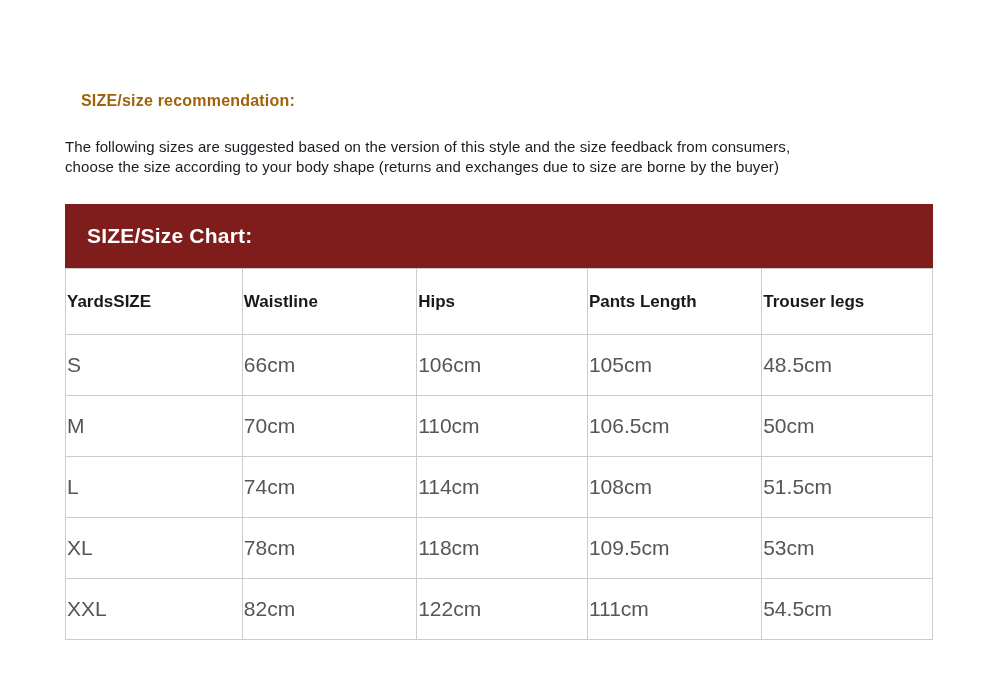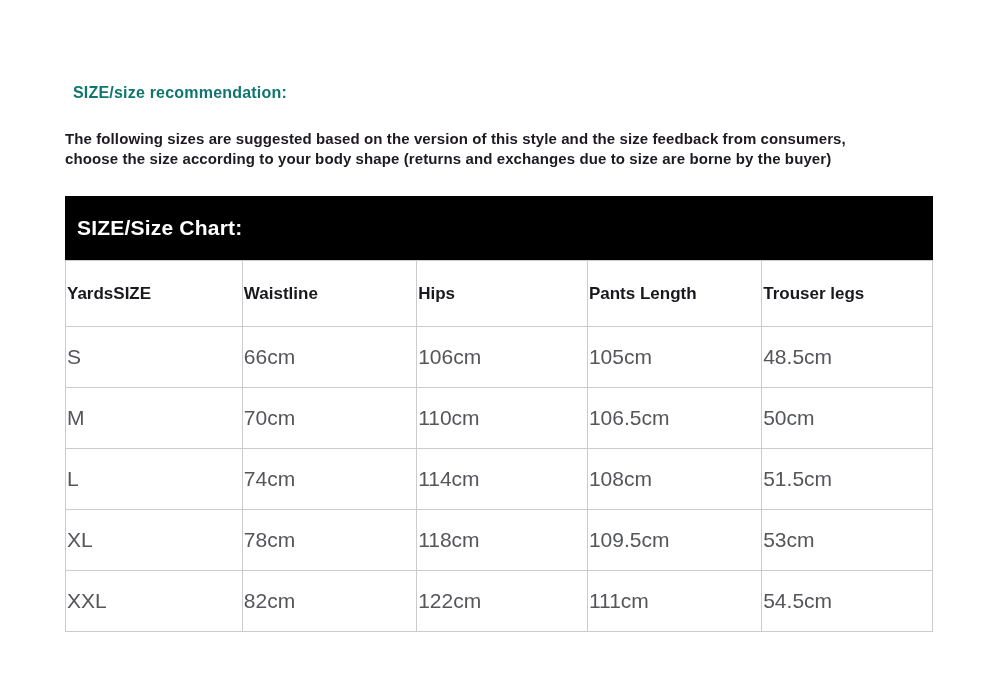--- a/index.html
+++ b/index.html
@@ -12,42 +12,42 @@
     width: 1000px;
     height: 674px;
     overflow: hidden;
     font-family: "Liberation Sans", sans-serif;
     color: #1d1a22;
   }
   .content {
     padding: 0 67px 0 65px;
   }
   .reco-heading {
-    margin: 8px;
+    margin: 16px;
     padding-top: 76px;
     font-size: 16px;
     font-weight: bold;
-    color: #0f766e;
+    color: #a16207;
     letter-spacing: 0.2px;
   }
   .reco-paragraph {
     margin-top: 27px;
     font-size: 15px;
-    font-weight: bold;
+    font-weight: normal;
     line-height: 19.5px;
     color: #1d1a22;
     letter-spacing: 0.1px;
   }
   .chart-title-bar {
     margin-top: 28px;
     height: 64px;
-    background: #000000;
+    background: #7f1d1d;
     display: flex;
     align-items: center;
-    padding-left: 12px;
+    padding-left: 22px;
   }
   .chart-title-bar .title {
     color: #ffffff;
     font-size: 21px;
     font-weight: bold;
     letter-spacing: 0.2px;
   }
   table.size-table {
     width: 100%;
     border-collapse: collapse;

